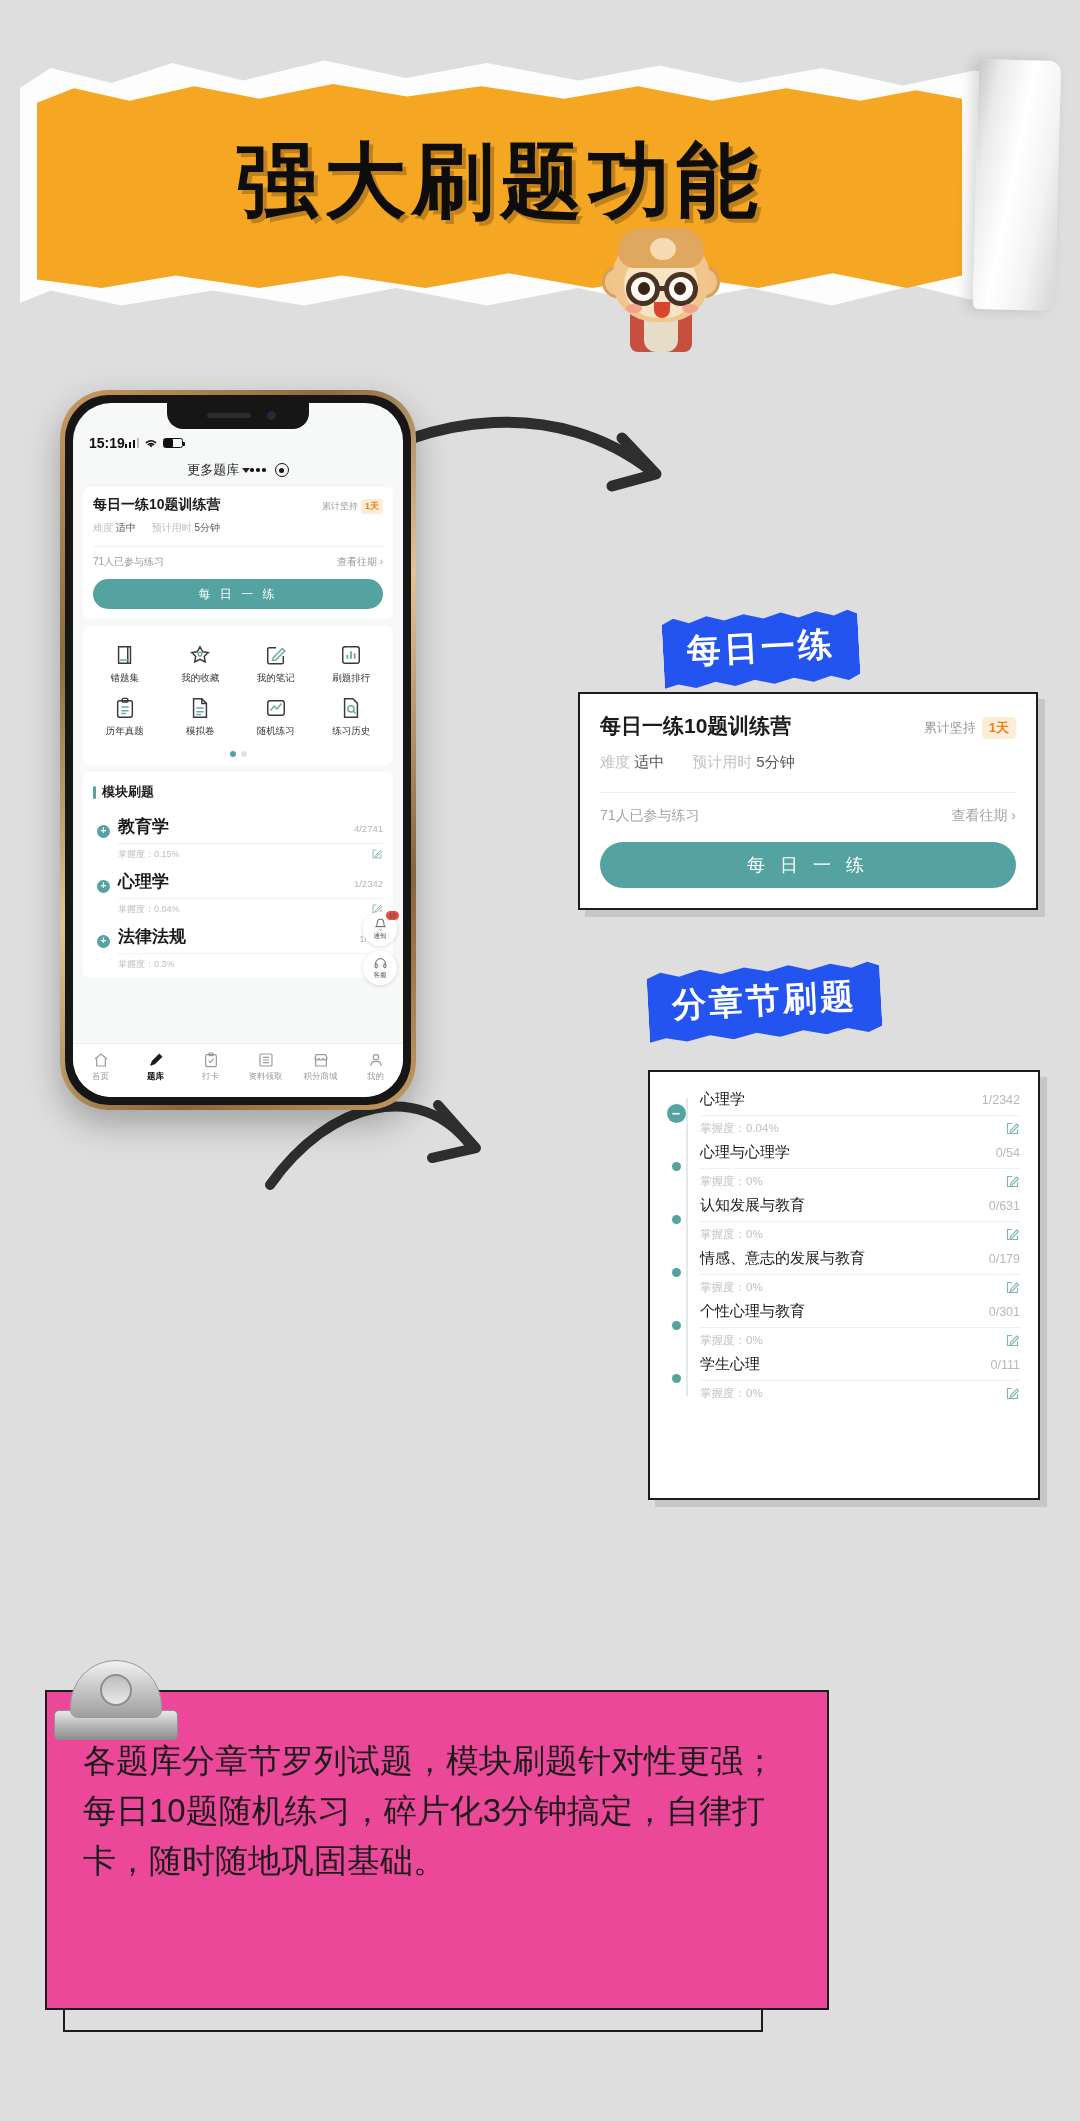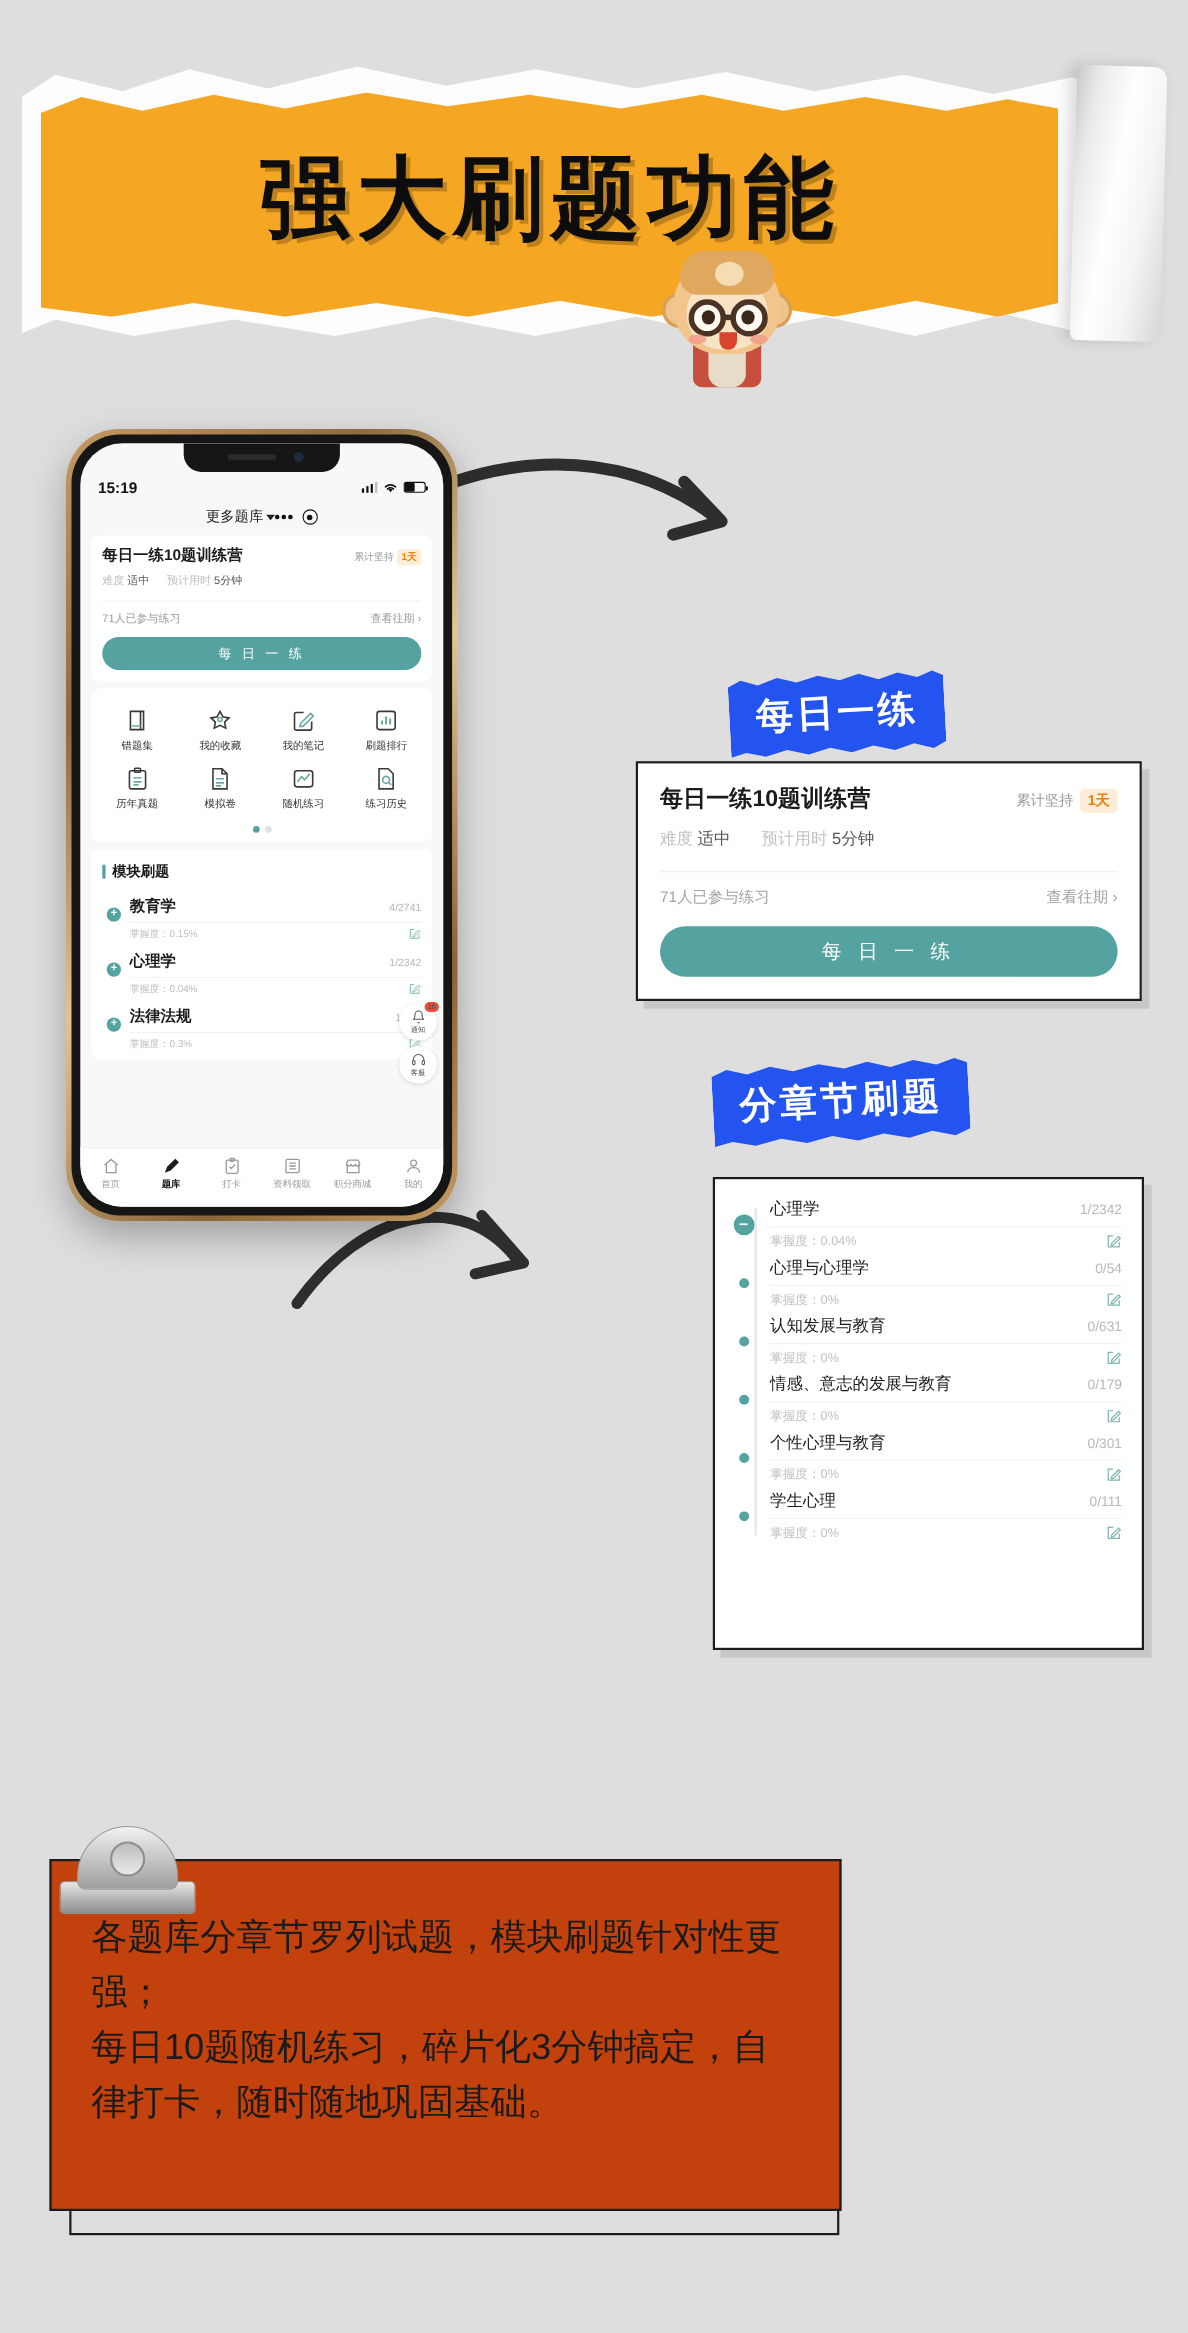--- a/index.html
+++ b/index.html
@@ -70,21 +70,21 @@
     background: linear-gradient(135deg, #c79a63 0%, #8d6b3f 25%, #e3c491 50%, #8a6536 78%, #c49a62 100%);
     border-radius: 48px; padding: 5px;
     box-shadow: 0 14px 34px rgba(0,0,0,0.28);
   }
   .phone-inner { width: 100%; height: 100%; background: #161616; border-radius: 44px; padding: 8px; }
   .screen { width: 100%; height: 100%; background: #f7f8f8; border-radius: 38px; overflow: hidden; position: relative; }
   .notch { position: absolute; left: 50%; transform: translateX(-50%); top: 0; width: 142px; height: 26px; background: #161616; border-radius: 0 0 16px 16px; z-index: 9; }
   .notch-speaker { position: absolute; left: 40px; top: 10px; width: 44px; height: 5px; background: #2c2c2c; border-radius: 3px; }
   .notch-cam { position: absolute; left: 100px; top: 8px; width: 9px; height: 9px; background: #1d2b3a; border-radius: 50%; }
 
-  .statusbar { display: flex; align-items: center; justify-content: space-between; padding: 32px 16px 4px 16px; }
+  .statusbar { display: flex; align-items: center; justify-content: flex-start; padding: 32px 16px 4px 16px; }
   .st-time { font-size: 14px; font-weight: 700; color: #111; }
   .st-icons { display: flex; align-items: center; gap: 5px; }
   .bars { display: flex; align-items: flex-end; gap: 1.5px; height: 10px; }
   .bars i { width: 2.5px; background: #111; display: block; }
   .bars i:nth-child(1){height:4px} .bars i:nth-child(2){height:6px}
   .bars i:nth-child(3){height:8px} .bars i:nth-child(4){height:10px;background:#bbb}
   .battery { width: 20px; height: 10px; border: 1.4px solid #111; border-radius: 2.5px; position: relative; }
   .battery::after { content:''; position:absolute; right:-3px; top:3px; width:2px; height:4px; background:#111; border-radius:0 1px 1px 0; }
   .battery i { display:block; width: 9px; height: 100%; background: #111; border-radius: 1px; }
 
@@ -122,21 +122,21 @@
   .pager i.on { background: #54a3a0; }
 
   
   .modcard { margin: 7px 10px 0 10px; background: #fff; border-radius: 7px; padding: 11px 10px 4px 10px; }
   .mod-h { display: flex; align-items: center; gap: 6px; font-size: 13px; font-weight: 700; color: #1b1b1b; margin-bottom: 8px; }
   .mod-bar { width: 3px; height: 13px; background: #54a3a0; border-radius: 2px; }
   .mrow { display: flex; gap: 8px; padding: 6px 0 3px 4px; }
   .mdot { width: 13px; height: 13px; border-radius: 50%; background: #54a3a0; color: #fff; font-size: 10px; line-height: 12px; text-align: center; flex-shrink: 0; margin-top: 10px; font-weight: 700; }
   .mbody { flex: 1; }
   .mtop { display: flex; align-items: baseline; justify-content: space-between; }
-  .mname { font-size: 14px; font-weight: 700; color: #1b1b1b; }
+  .mname { font-size: 17px; font-weight: 700; color: #1b1b1b; }
   .mcount { font-size: 9.5px; color: #b5b5b5; }
   .mline { height: 1px; background: #f1f1f1; margin: 5px 0 4px 0; }
   .mbot { display: flex; justify-content: space-between; }
   .mmastery { font-size: 9px; color: #bdbdbd; }
   .medit svg { width: 12px; height: 12px; display: block; }
 
   
   .floatbtns { position: absolute; right: 6px; bottom: 112px; display: flex; flex-direction: column; gap: 5px; z-index: 8; }
   .fbtn { width: 34px; height: 34px; background: rgba(255,255,255,0.96); border-radius: 50%; display: flex; flex-direction: column; align-items: center; justify-content: center; box-shadow: 0 1px 4px rgba(0,0,0,0.15); position: relative; }
   .fbtn svg { width: 13px; height: 13px; }
@@ -198,22 +198,22 @@
   .clip-top { position: absolute; left: 28px; top: 0; width: 92px; height: 58px;
     background: linear-gradient(180deg,#f2f2f2 0%,#cfcfcf 40%,#9e9e9e 100%);
     border-radius: 46px 46px 8px 8px; border: 1px solid #9a9a9a; }
   .clip-hole { position: absolute; left: 58px; top: 14px; width: 32px; height: 32px; border-radius: 50%;
     background: linear-gradient(180deg,#bdbdbd,#e9e9e9); border: 2px solid #8e8e8e; }
   .clip-base { position: absolute; left: 12px; top: 50px; width: 124px; height: 30px;
     background: linear-gradient(180deg,#e8e8e8 0%,#b4b4b4 55%,#8f8f8f 100%);
     border-radius: 5px; border: 1px solid #8f8f8f; }
 
   .note {
-    position: absolute; left: 45px; top: 1690px; width: 720px; height: 320px;
-    background: #c2410c; border: 2px solid #1c1c1c;
+    position: absolute; left: 45px; top: 1690px; width: 784px; height: 320px;
+    background: #ec4899; border: 2px solid #1c1c1c;
   }
   .note-shadow {
     position: absolute; left: 63px; top: 1712px; width: 700px; height: 320px;
     border: 2px solid #1c1c1c; background: transparent; z-index: -1;
   }
   .note-text { padding: 44px 36px; font-size: 33px; line-height: 1.52; color: #1b1b1b; }
   .note-text p { margin: 0; }
 </style>
 </head>
 <body>

